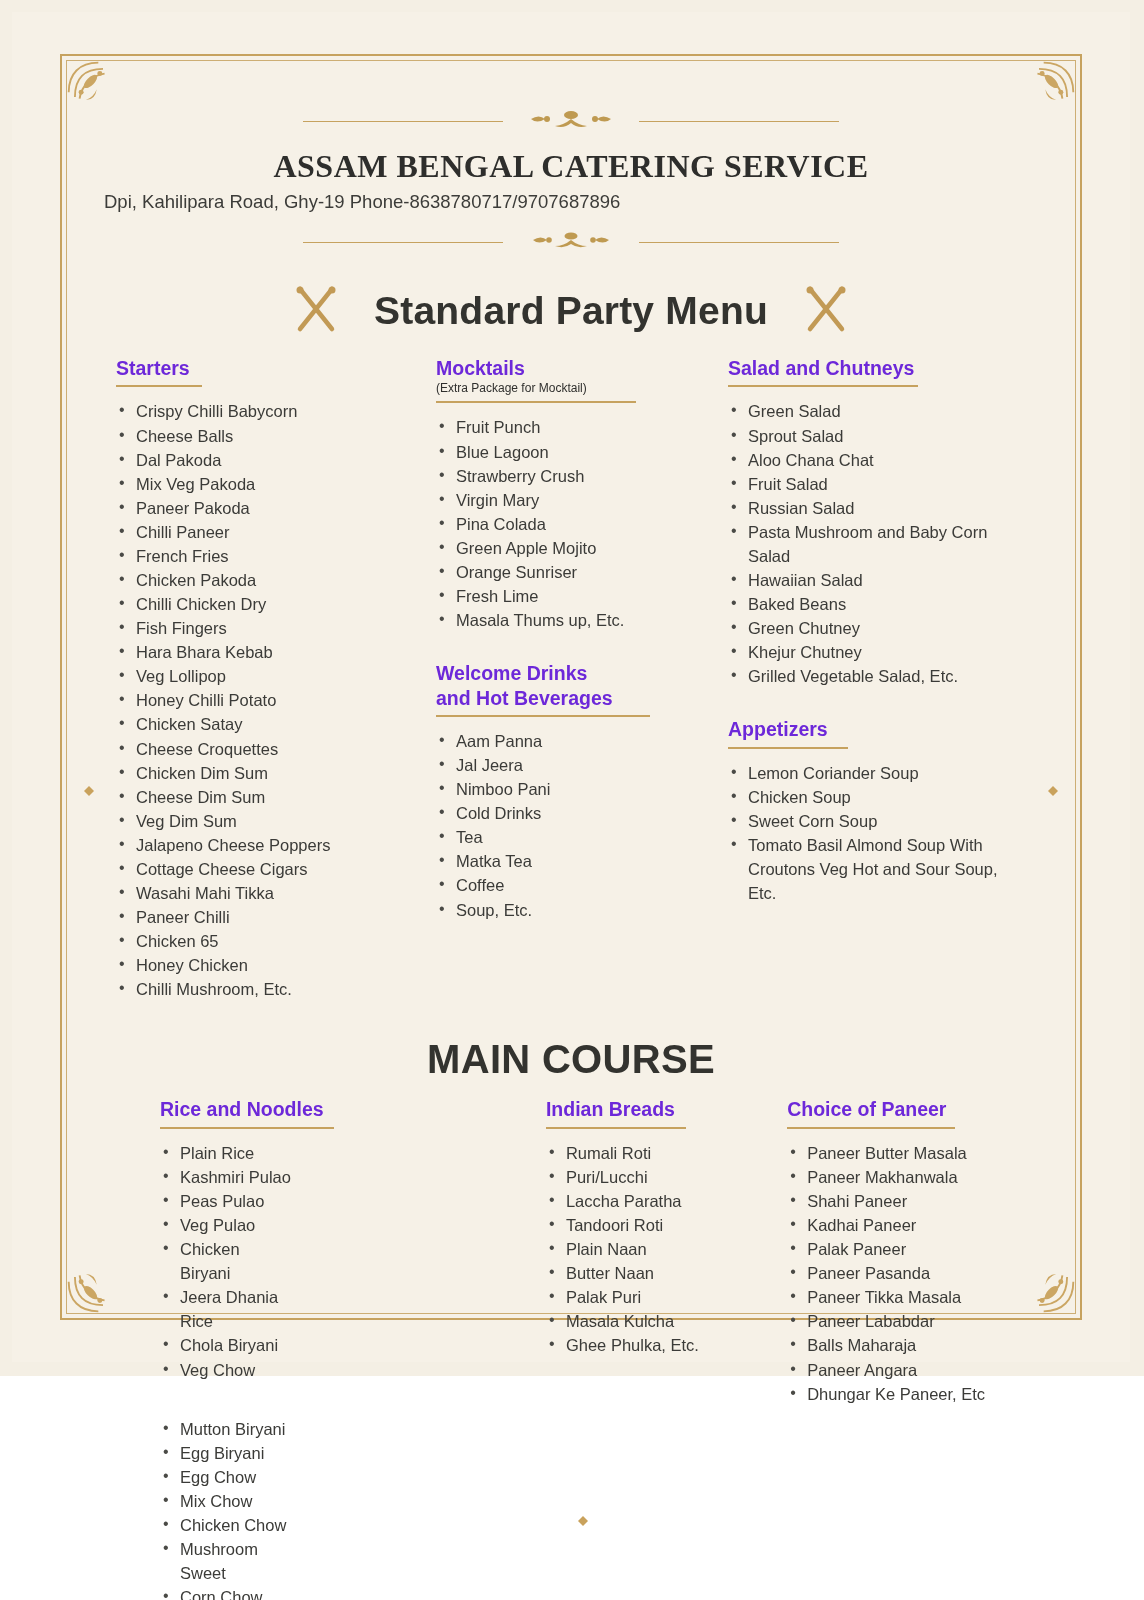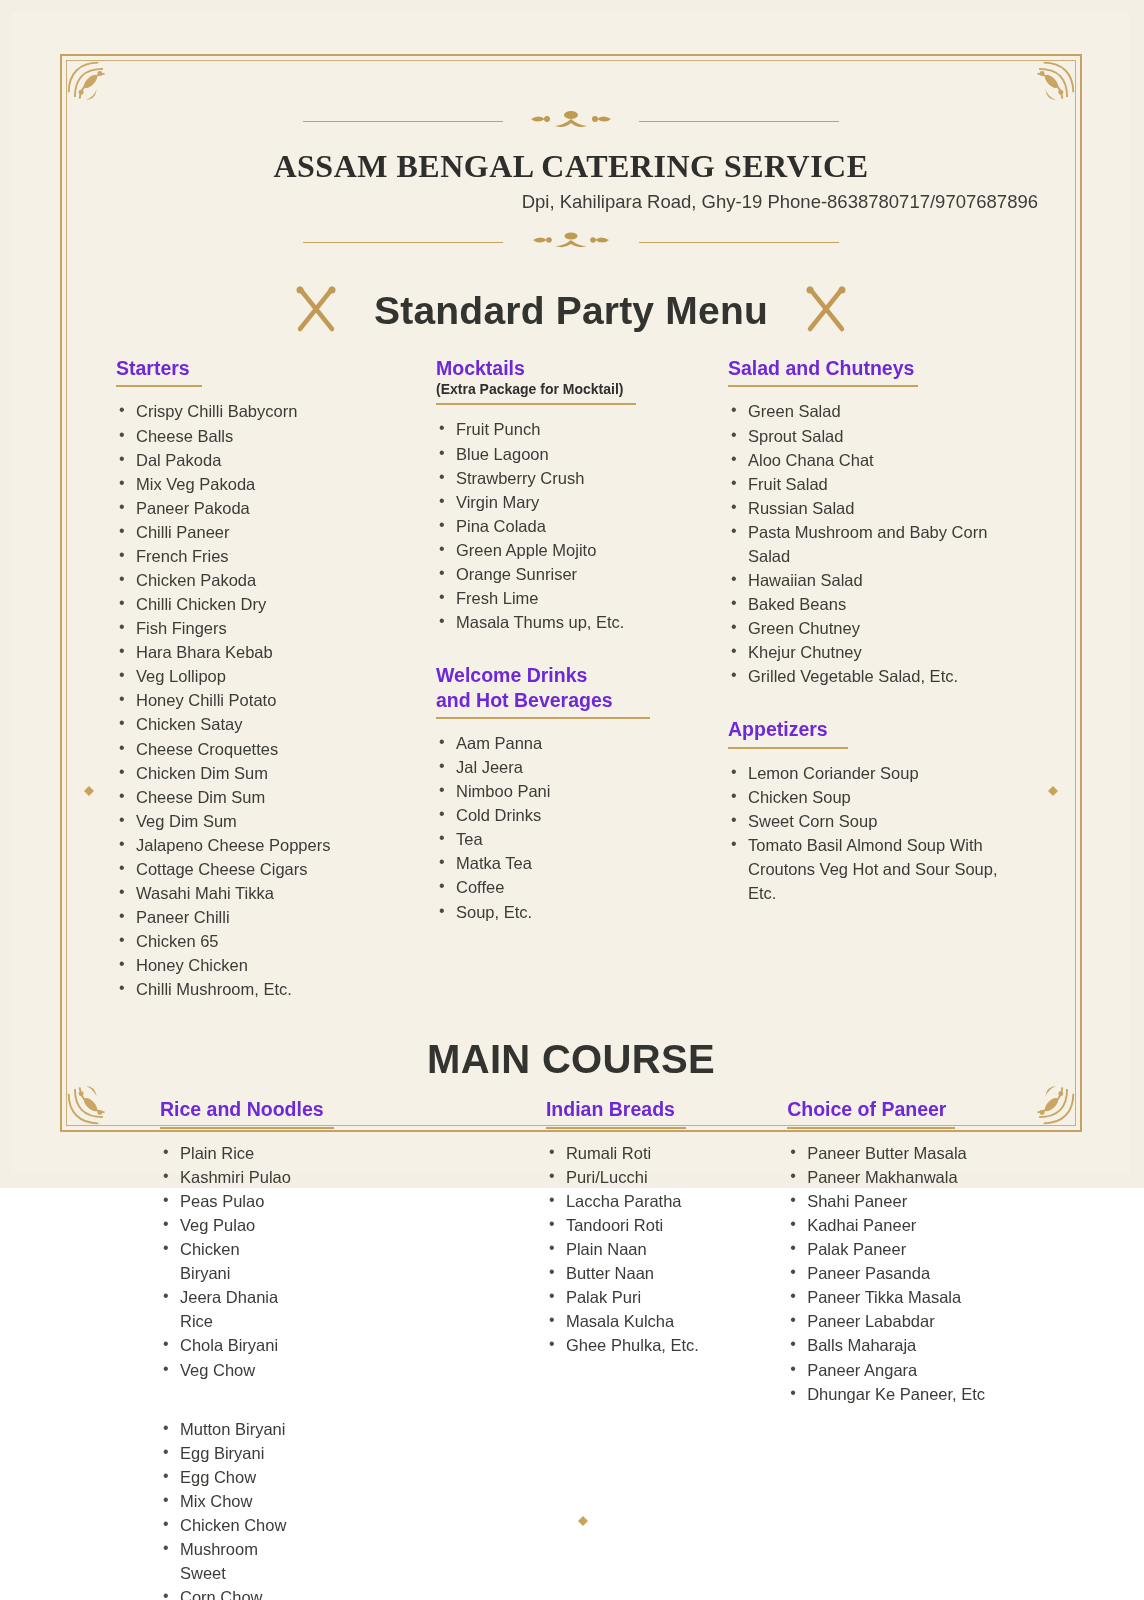--- a/index.html
+++ b/index.html
@@ -9,21 +9,21 @@
   }
   body {
     width: 1144px;
     height: 1600px;
     font-family: "Liberation Sans", sans-serif;
     color: #3a3a38;
   }
   .page {
     position: relative;
     width: 1144px;
-    height: 1188px;
+    height: 1376px;
     background: #f4efe4;
     box-sizing: border-box;
     padding: 12px 14px 14px 12px;
   }
   .sheet {
     position: relative;
     width: 100%;
     height: 100%;
     background: #f6f1e7;
     box-sizing: border-box;
@@ -90,21 +90,21 @@
   .biz-name {
     text-align: center;
     font-family: "Liberation Serif", serif;
     font-weight: bold;
     font-size: 32px;
     letter-spacing: .5px;
     color: #2e2e2c;
     margin: 10px 0 6px 0;
   }
   .biz-addr {
-    text-align: right;
+    text-align: left;
     font-size: 18.5px;
     color: #3c3c39;
     margin-bottom: 6px;
   }
 
   .menu-title-row {
     display: flex;
     align-items: center;
     justify-content: center;
     gap: 32px;
@@ -129,22 +129,22 @@
   .col-3 { width: 300px; }
 
   .sec-title {
     font-size: 19.5px;
     font-weight: bold;
     color: #6d28d9;
     margin: 0 0 2px 0;
     line-height: 1.15;
   }
   .sec-sub {
-    font-size: 14px;
-    font-weight: bold;
+    font-size: 12px;
+    font-weight: normal;
     color: #2f2f2d;
     margin: 0;
   }
   .sec-rule {
     height: 2px;
     background: #c6a25f;
     margin: 6px 0 12px 0;
   }
   .rule-w1 { width: 86px; }
   .rule-w2 { width: 200px; }

